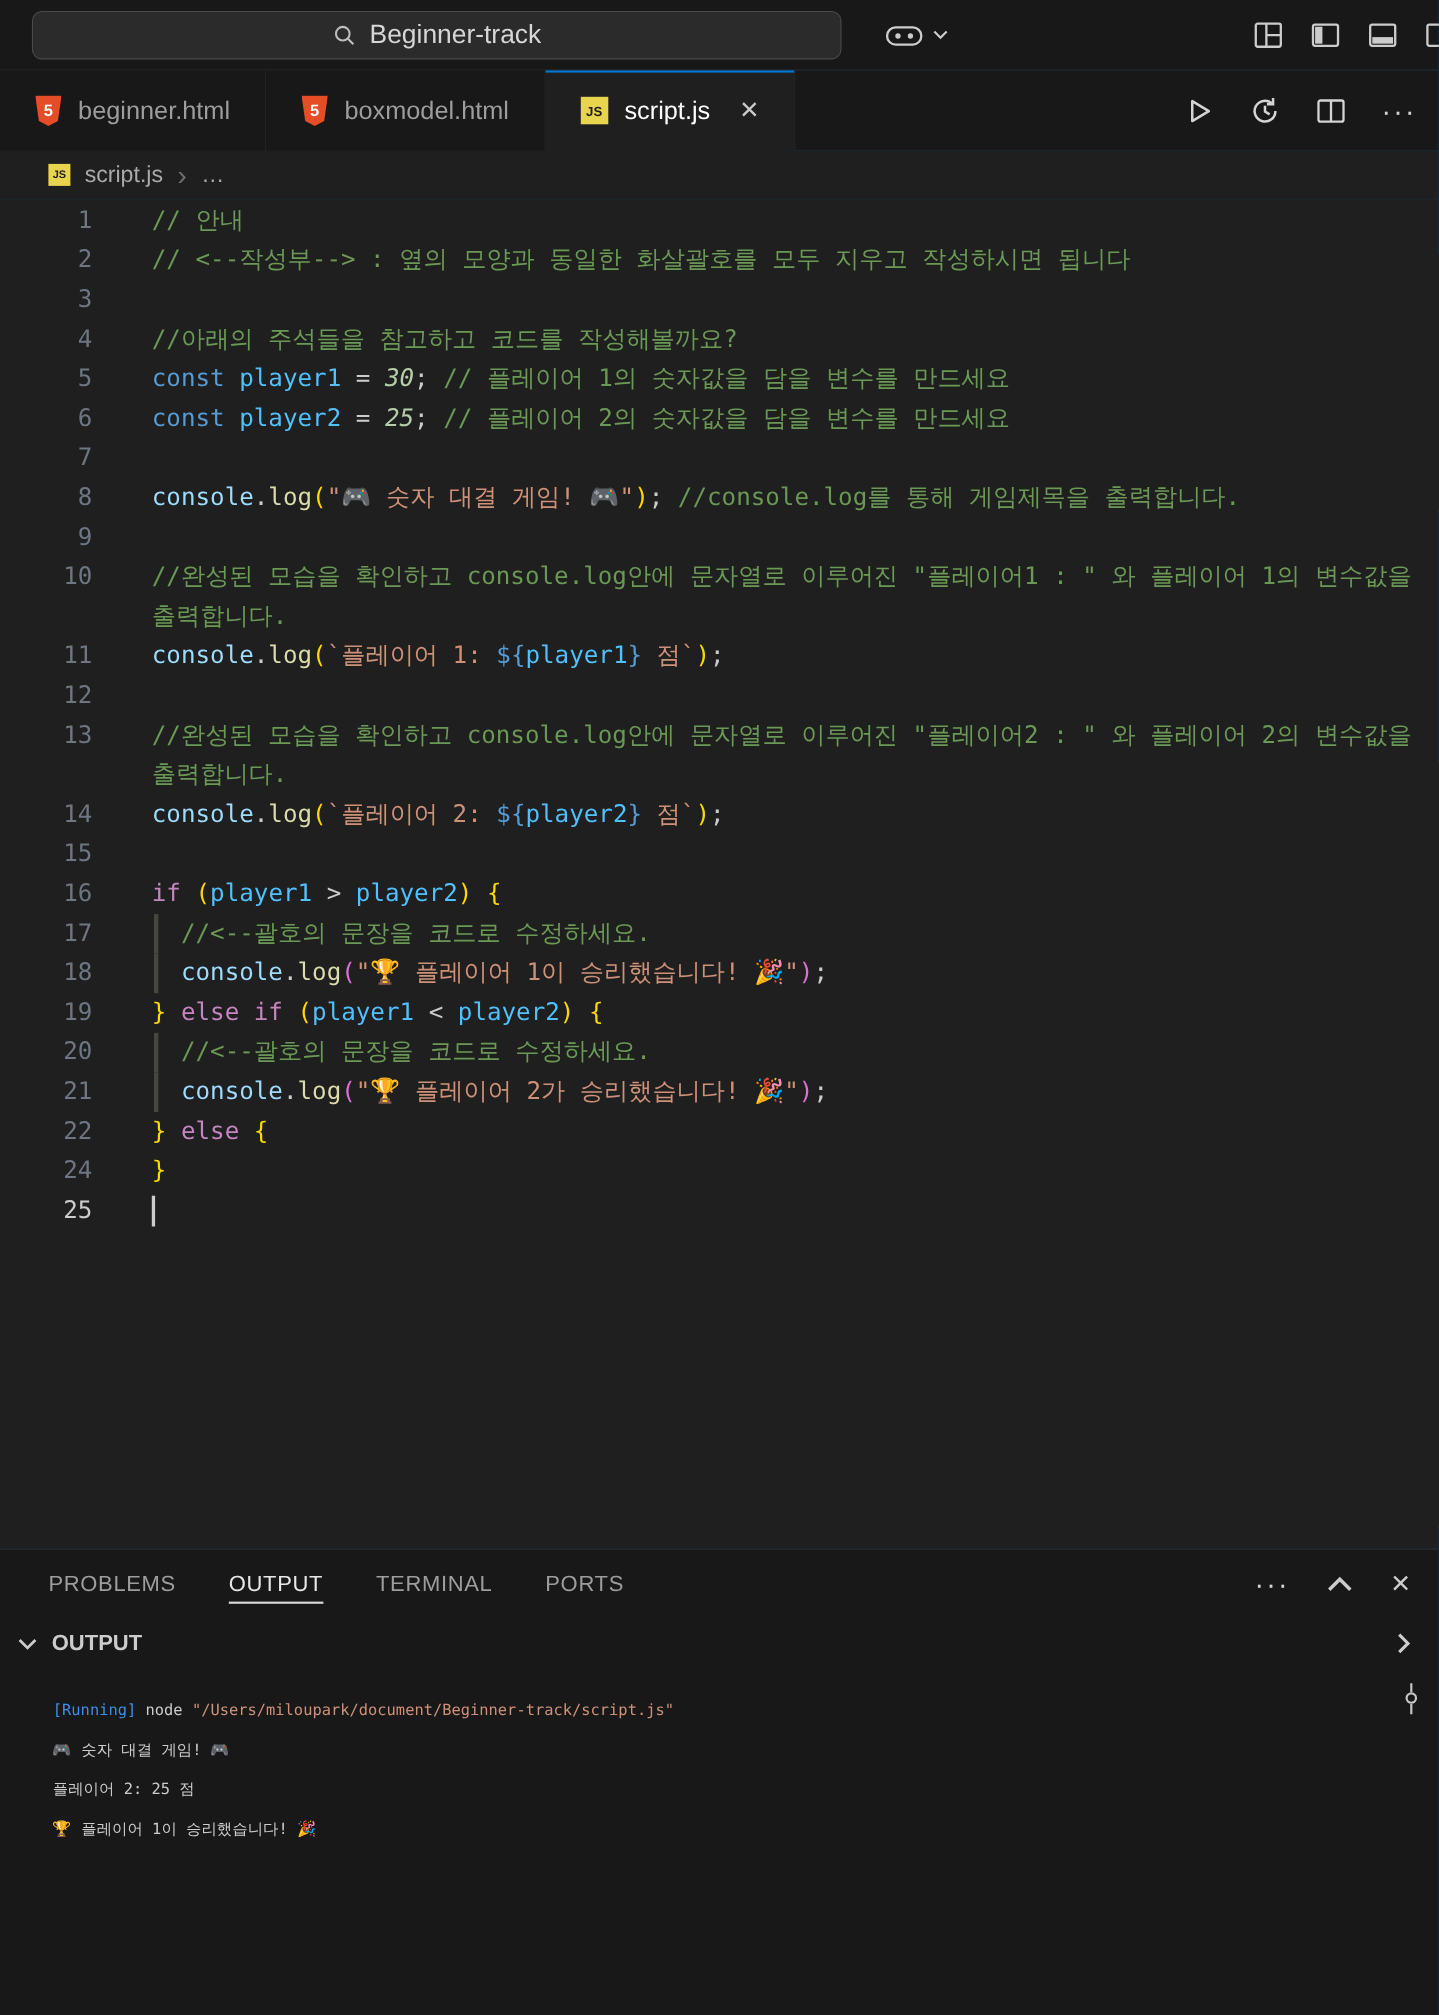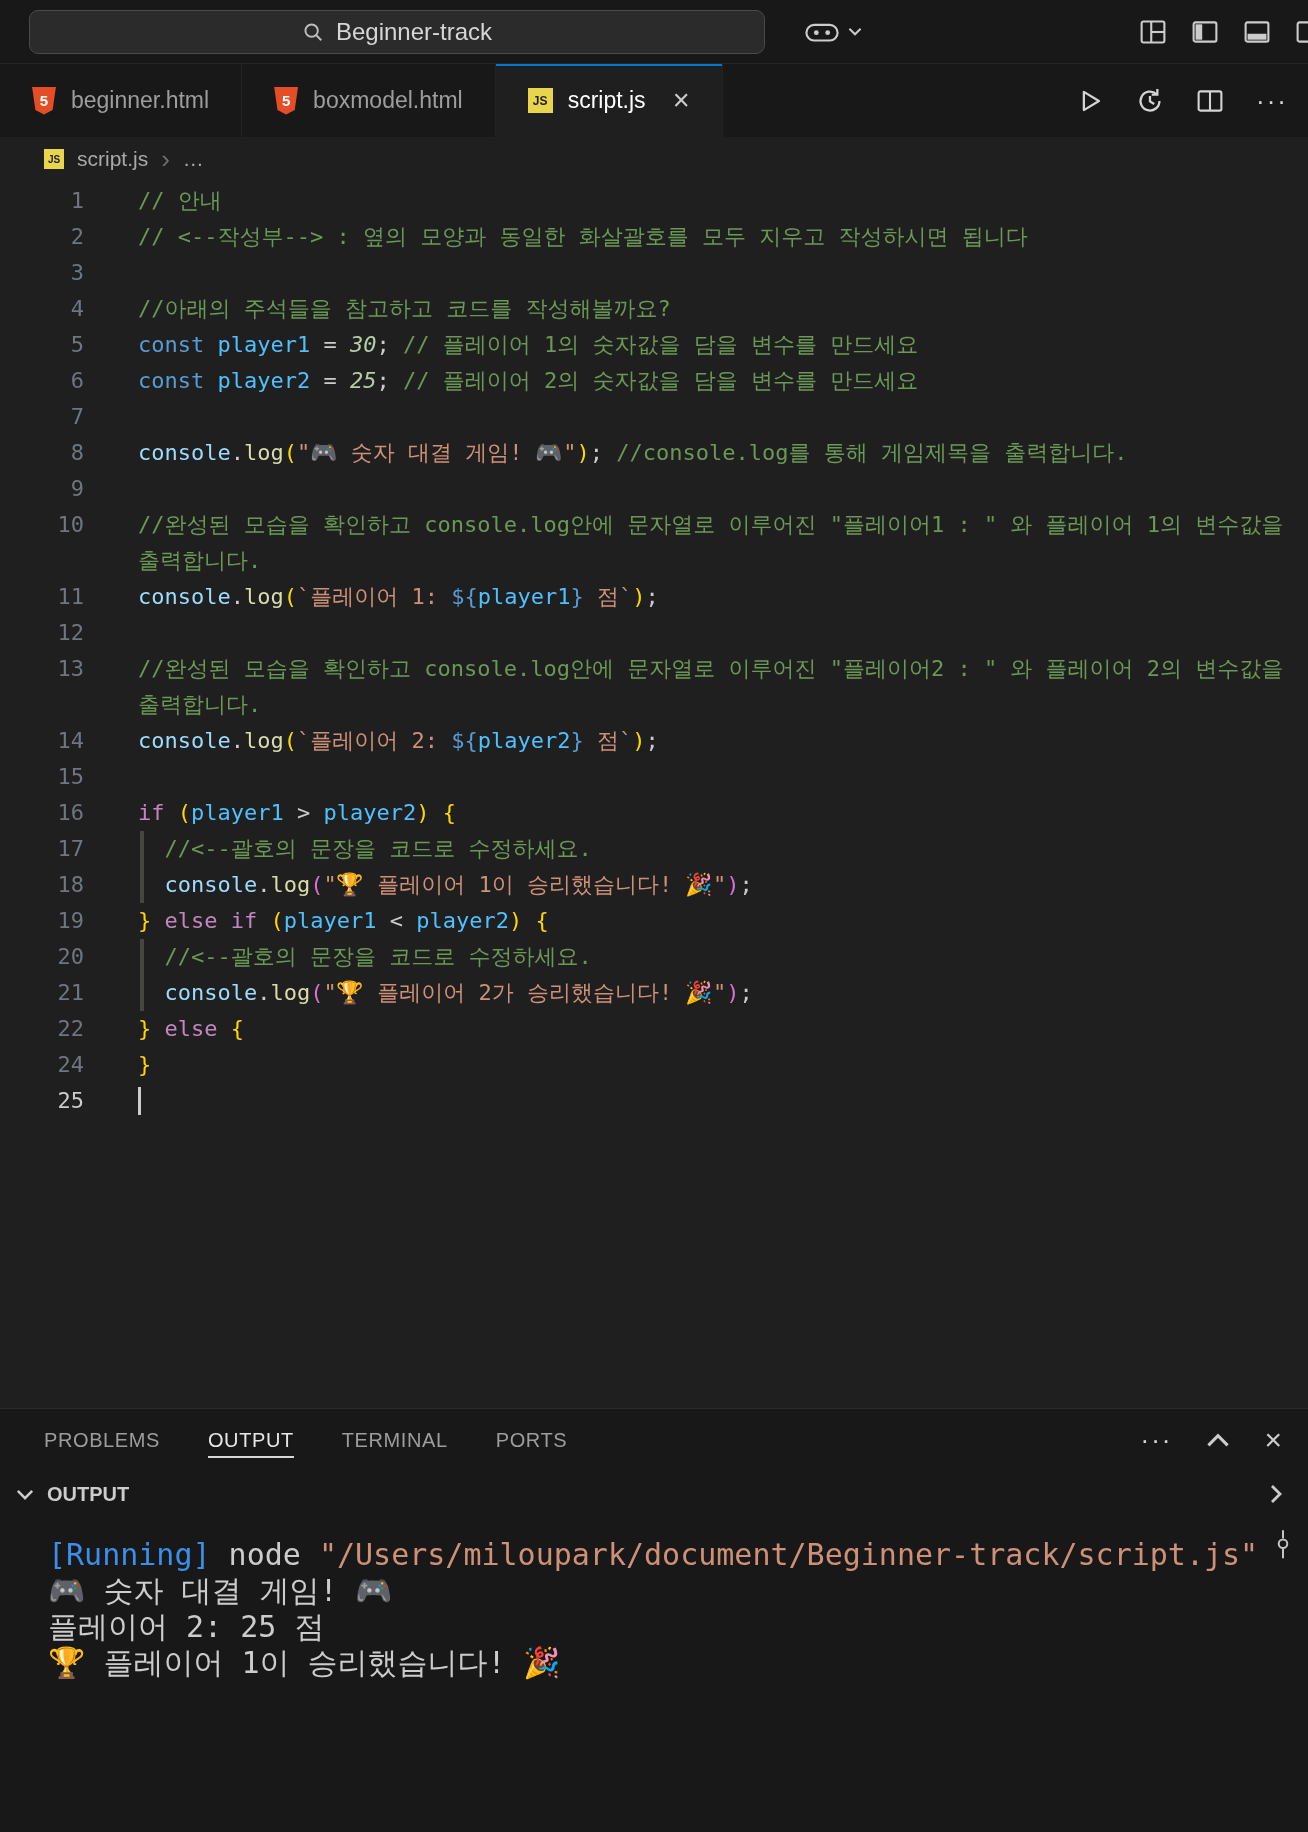--- a/index.html
+++ b/index.html
@@ -58,21 +58,21 @@
   .panel-tab { font-size:20px; letter-spacing:.6px; color:#9d9d9d; margin-right:48px; position:relative;
     height:100%; display:flex; align-items:center; cursor:pointer; }
   .panel-tab.active { color:#e7e7e7; }
   .panel-tab.active::after { content:""; position:absolute; left:0; right:0; bottom:13px; height:2px; background:#d7d7d7; }
   .panel-actions { margin-left:auto; display:flex; align-items:center; gap:34px; color:#cccccc; }
   .panel-actions .x { font-size:30px; line-height:1; }
   .panel-header { flex:0 0 46px; display:flex; align-items:center; gap:13px; padding-left:16px;
     font-size:20px; font-weight:bold; color:#cccccc; position:relative; }
   .hdr-right { position:absolute; right:26px; display:flex; }
   .panel-content { flex:1 1 auto; position:relative; padding:20px 0 0 48px;
-    font-family:"DejaVu Sans Mono",monospace; font-size:30px; line-height:36px; color:#cccccc; }
+    font-family:"DejaVu Sans Mono",monospace; font-size:14px; line-height:36px; color:#cccccc; }
   .out-line { white-space:pre; }
   .scroll-lock { position:absolute; right:14px; top:12px; }
 </style>
 </head>
 <body>
 
 <div class="window">
 
   <header class="titlebar">
     <div class="command-center">

